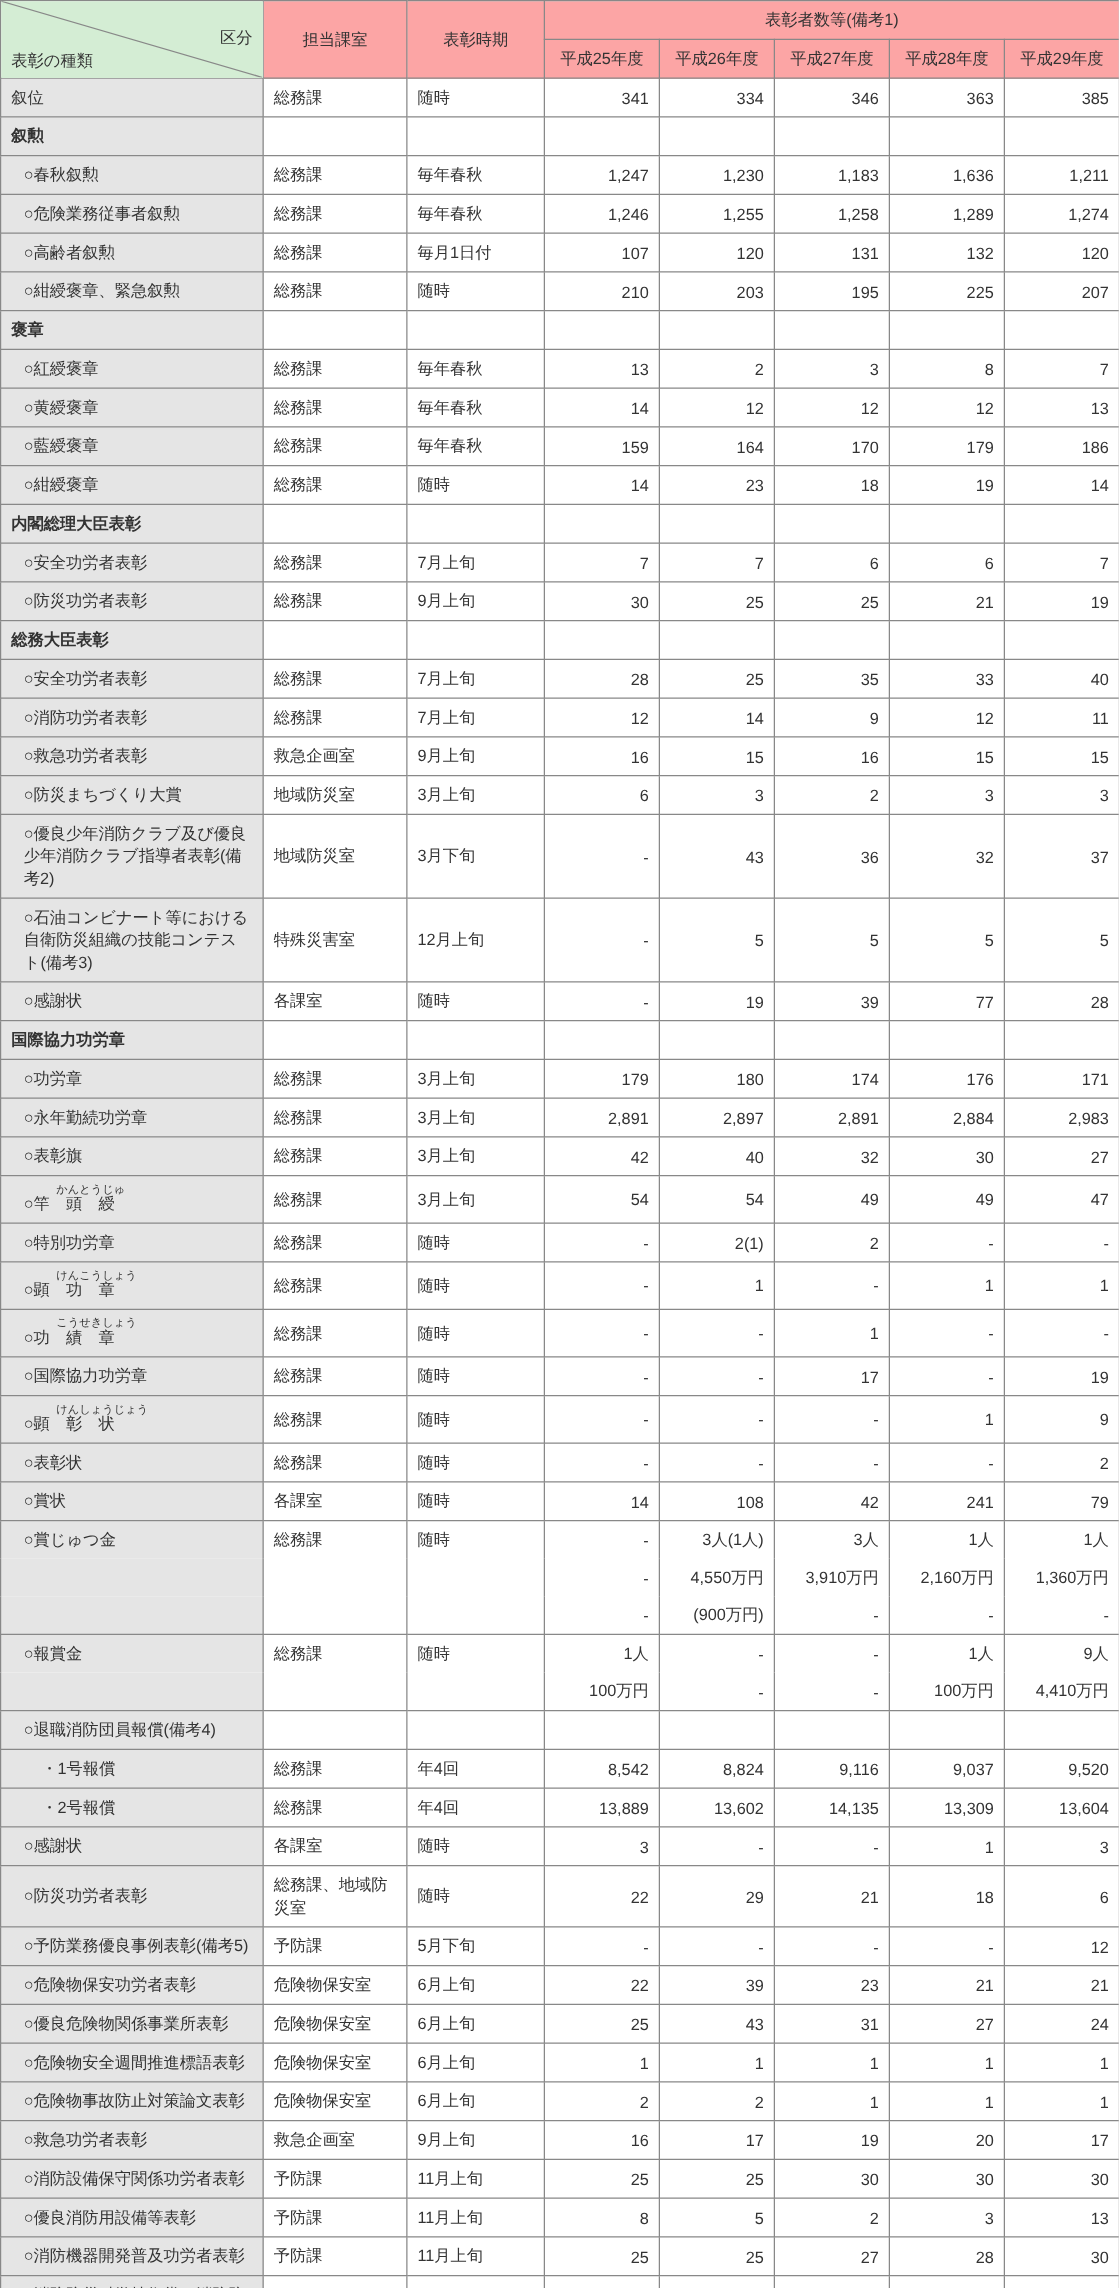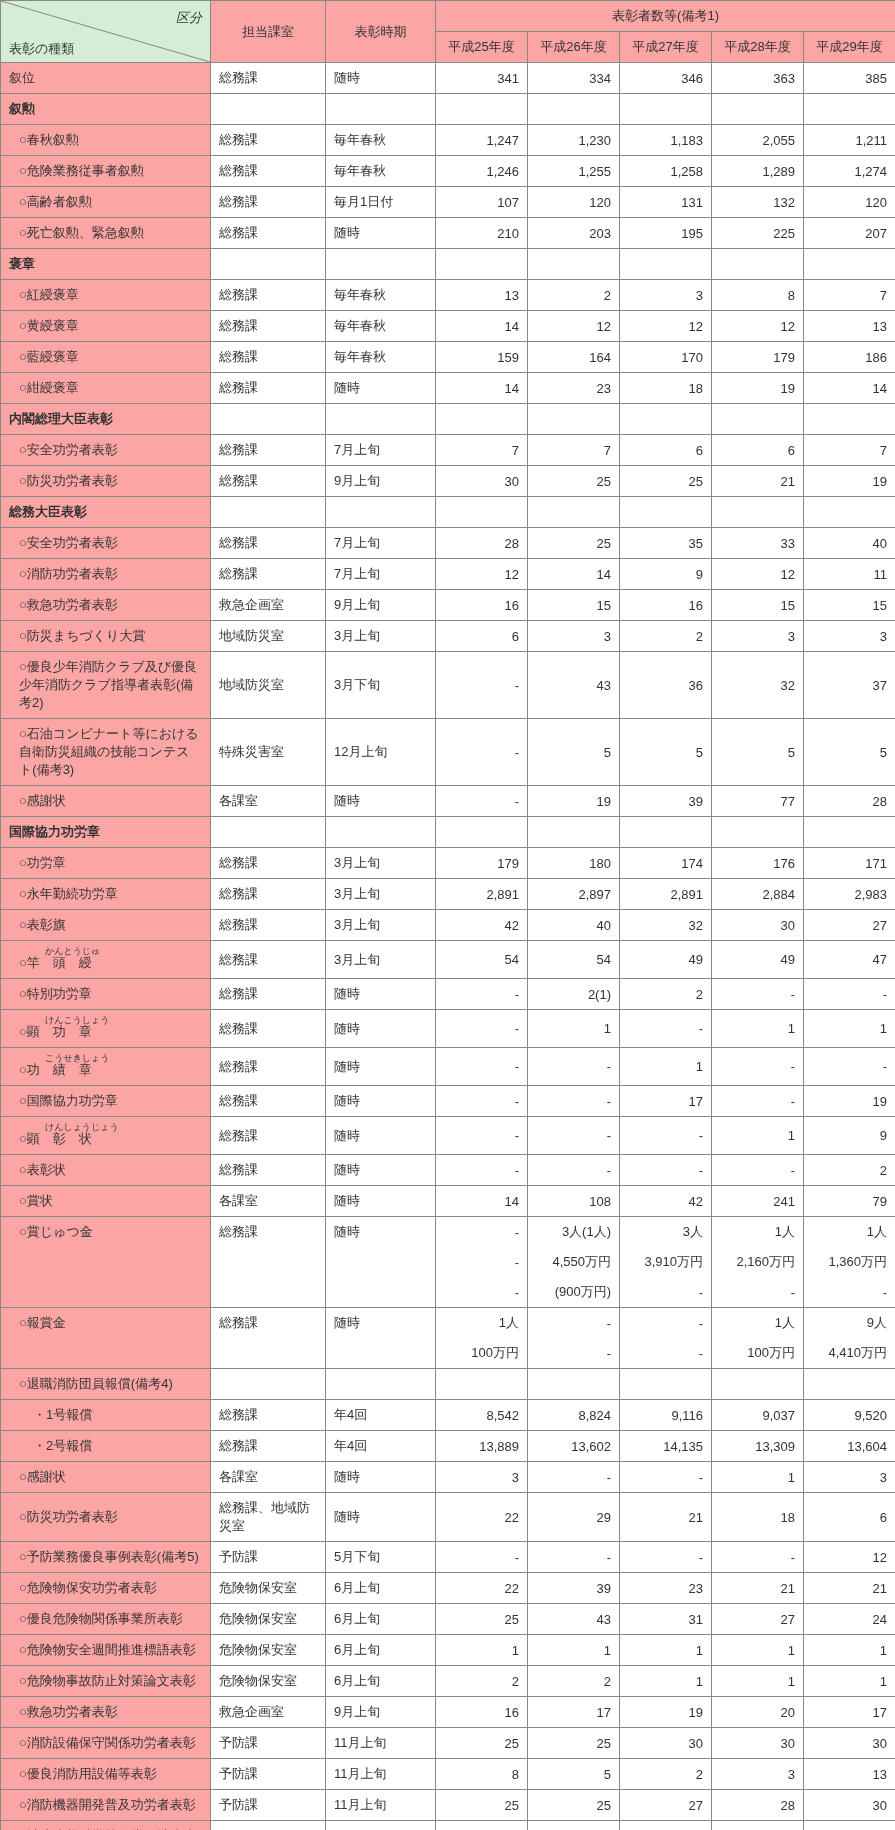--- a/index.html
+++ b/index.html
@@ -2,27 +2,27 @@
 <html><head>
   <meta charset="utf-8">
   <style>
     * { box-sizing: border-box; margin: 0; padding: 0; }
     body { font-family: "Hiragino Sans", "Meiryo", sans-serif; font-size: 13px; color: #333; background: #fff; }
     table { border-collapse: collapse; width: 895px; table-layout: fixed; }
     th, td { border: 1px solid #888; padding: 6px 8px; vertical-align: middle; }
     thead th { background: #fca5a5; font-weight: normal; text-align: center; }
     .diag-cell { position: relative; background: #d4edd4; width: 210px; height: 60px; }
     .diag-line { position: absolute; top: 0; left: 0; width: 100%; height: 100%; }
-    .diag-top { position: absolute; top: 8px; right: 8px; font-style: italic; }
+    .diag-top { position: absolute; top: 20px; right: 8px; }
     .diag-bot { position: absolute; bottom: 4px; left: 8px; text-align: right; }
     .col-type { width: 210px; }
     .col-dept { width: 115px; }
     .col-time { width: 110px; }
     .col-yr { width: 92px; }
-    tbody td:first-child { background: #fca5a5; }
+    tbody td:first-child { background: #e5e5e5; }
     tbody td.num { text-align: right; }
     tbody td.lbl { text-align: left; }
     .cat-row td:first-child { font-weight: bold; }
     .indent1 { padding-left: 18px; }
     .rt { font-size: 9px; display: block; line-height: 1; margin-bottom: -2px; margin-left: 26px; font-family: Liberation Serif, serif; }
     .rb { display: block; }
     .no-top td { border-top: none; }
     .no-bot td { border-bottom: none; }
     .sub-indent { padding-left: 32px; }
   </style>
@@ -82,21 +82,21 @@
         <td class="num"></td>
         <td class="num"></td>
       </tr>
       <tr>
         <td class="lbl indent1">○春秋叙勲</td>
         <td class="lbl">総務課</td>
         <td class="lbl">毎年春秋</td>
         <td class="num">1,247</td>
         <td class="num">1,230</td>
         <td class="num">1,183</td>
-        <td class="num">2,055</td>
+        <td class="num">1,636</td>
         <td class="num">1,211</td>
       </tr>
       <tr>
         <td class="lbl indent1">○危険業務従事者叙勲</td>
         <td class="lbl">総務課</td>
         <td class="lbl">毎年春秋</td>
         <td class="num">1,246</td>
         <td class="num">1,255</td>
         <td class="num">1,258</td>
         <td class="num">1,289</td>
@@ -106,21 +106,21 @@
         <td class="lbl indent1">○高齢者叙勲</td>
         <td class="lbl">総務課</td>
         <td class="lbl">毎月1日付</td>
         <td class="num">107</td>
         <td class="num">120</td>
         <td class="num">131</td>
         <td class="num">132</td>
         <td class="num">120</td>
       </tr>
       <tr>
-        <td class="lbl indent1">○死亡叙勲、緊急叙勲</td>
+        <td class="lbl indent1">○紺綬褒章、緊急叙勲</td>
         <td class="lbl">総務課</td>
         <td class="lbl">随時</td>
         <td class="num">210</td>
         <td class="num">203</td>
         <td class="num">195</td>
         <td class="num">225</td>
         <td class="num">207</td>
       </tr>
       <tr class="cat-row">
         <td colspan="1" class="lbl">褒章</td>

